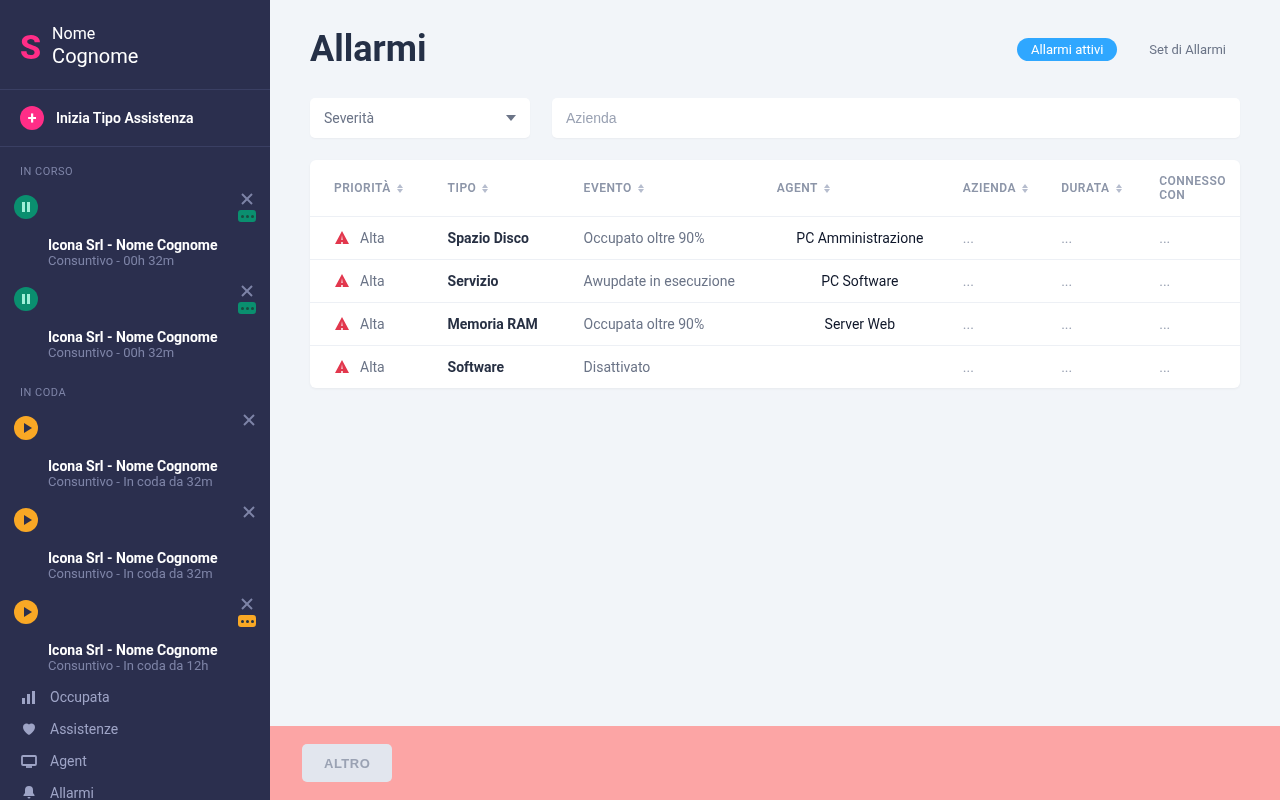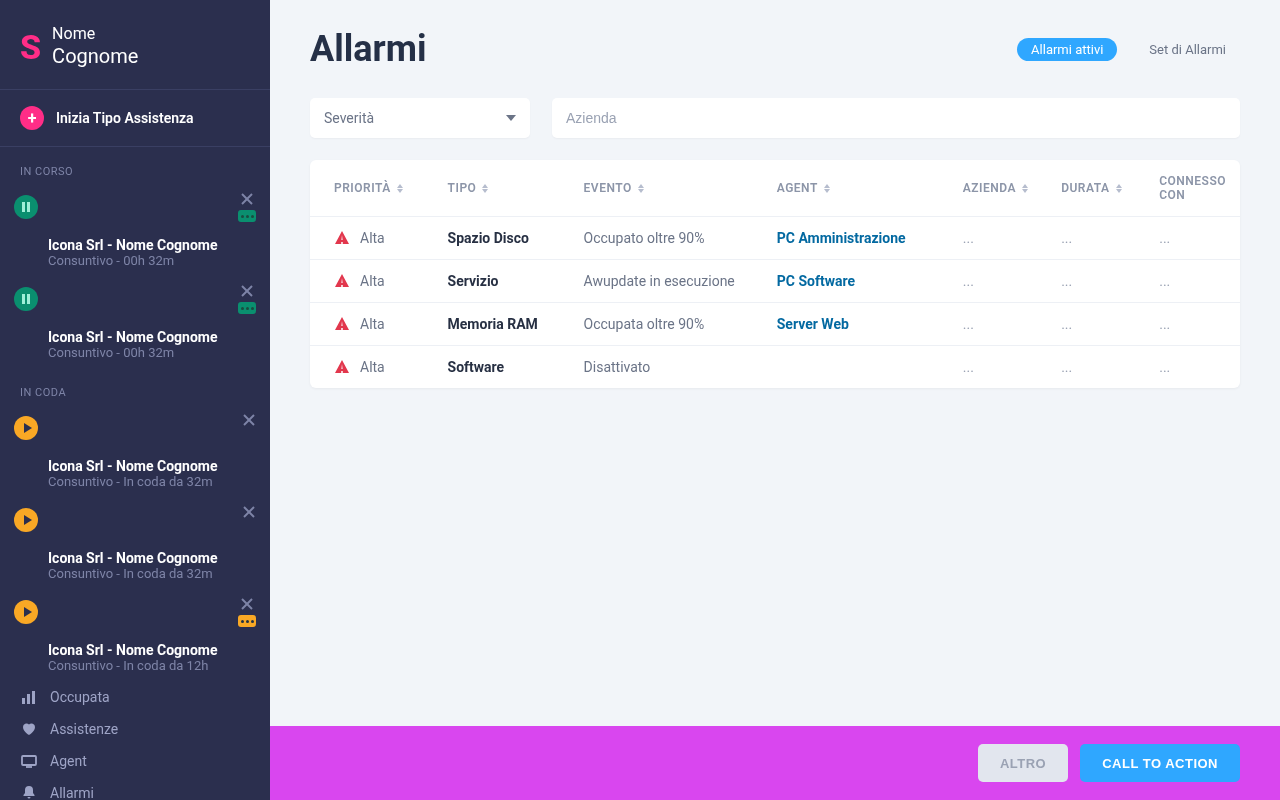--- a/index.html
+++ b/index.html
@@ -160,29 +160,29 @@
 thead th:first-child { padding-left:24px; }
 thead th:last-child { padding-right:14px; }
 tbody tr { border-top:1px solid #edf0f5; }
 tbody td { padding:13px 10px; font-size:14px; vertical-align:middle; }
 tbody td:first-child { padding-left:24px; }
 tbody td:last-child { padding-right:24px; }
 .sev-cell { display:flex; align-items:center; gap:10px; color:#6b7487; }
 .sev-icon { width:16px; height:16px; display:flex; align-items:center; justify-content:center; }
 .tipo-cell { font-weight:700; color:#273043; }
 .evento-cell { color:#6b7487; }
-.agent-cell { font-weight:700; color:#0369a1; }
+.agent-cell { font-weight:400; color:#0f172a;text-align:center; }
 .muted-cell { color:#9aa2b3; }
 .sort-arr { display:inline-flex; flex-direction:column; gap:1px; margin-left:6px; vertical-align:middle; }
 .sort-arr span { width:0;height:0;border-left:3px solid transparent;border-right:3px solid transparent; }
 .sort-arr .up { border-bottom:4px solid #b6bdce; }
 .sort-arr .dn { border-top:4px solid #b6bdce; }
 .footer-bar {
-  padding:18px 40px; display:flex; gap:12px; justify-content:flex-end;
-  background:#d946ef;
+  padding:18px 32px; display:flex; gap:12px; justify-content:flex-start;
+  background:#fca5a5;
 }
 .btn {
   height:38px; padding:0 22px; border-radius:5px; font-size:13px;
   font-weight:700; letter-spacing:0.5px; display:flex; align-items:center;
   cursor:pointer; border:none;
 }
 .btn.disabled { background:#e2e6ee; color:#9aa2b3; }
 .btn.primary { background:#2fa7ff; color:#fff; }
 svg { display:block; }
 </style>
@@ -520,15 +520,14 @@
               <td class="muted-cell">...</td>
               <td class="muted-cell">...</td>
             </tr>
           </tbody>
       </table>
     </div>
   </div>
 
   <div class="footer-bar">
     <button class="btn disabled">ALTRO</button>
-    <button class="btn primary">CALL TO ACTION</button>
   </div>
 </main>
 
 </body></html>

